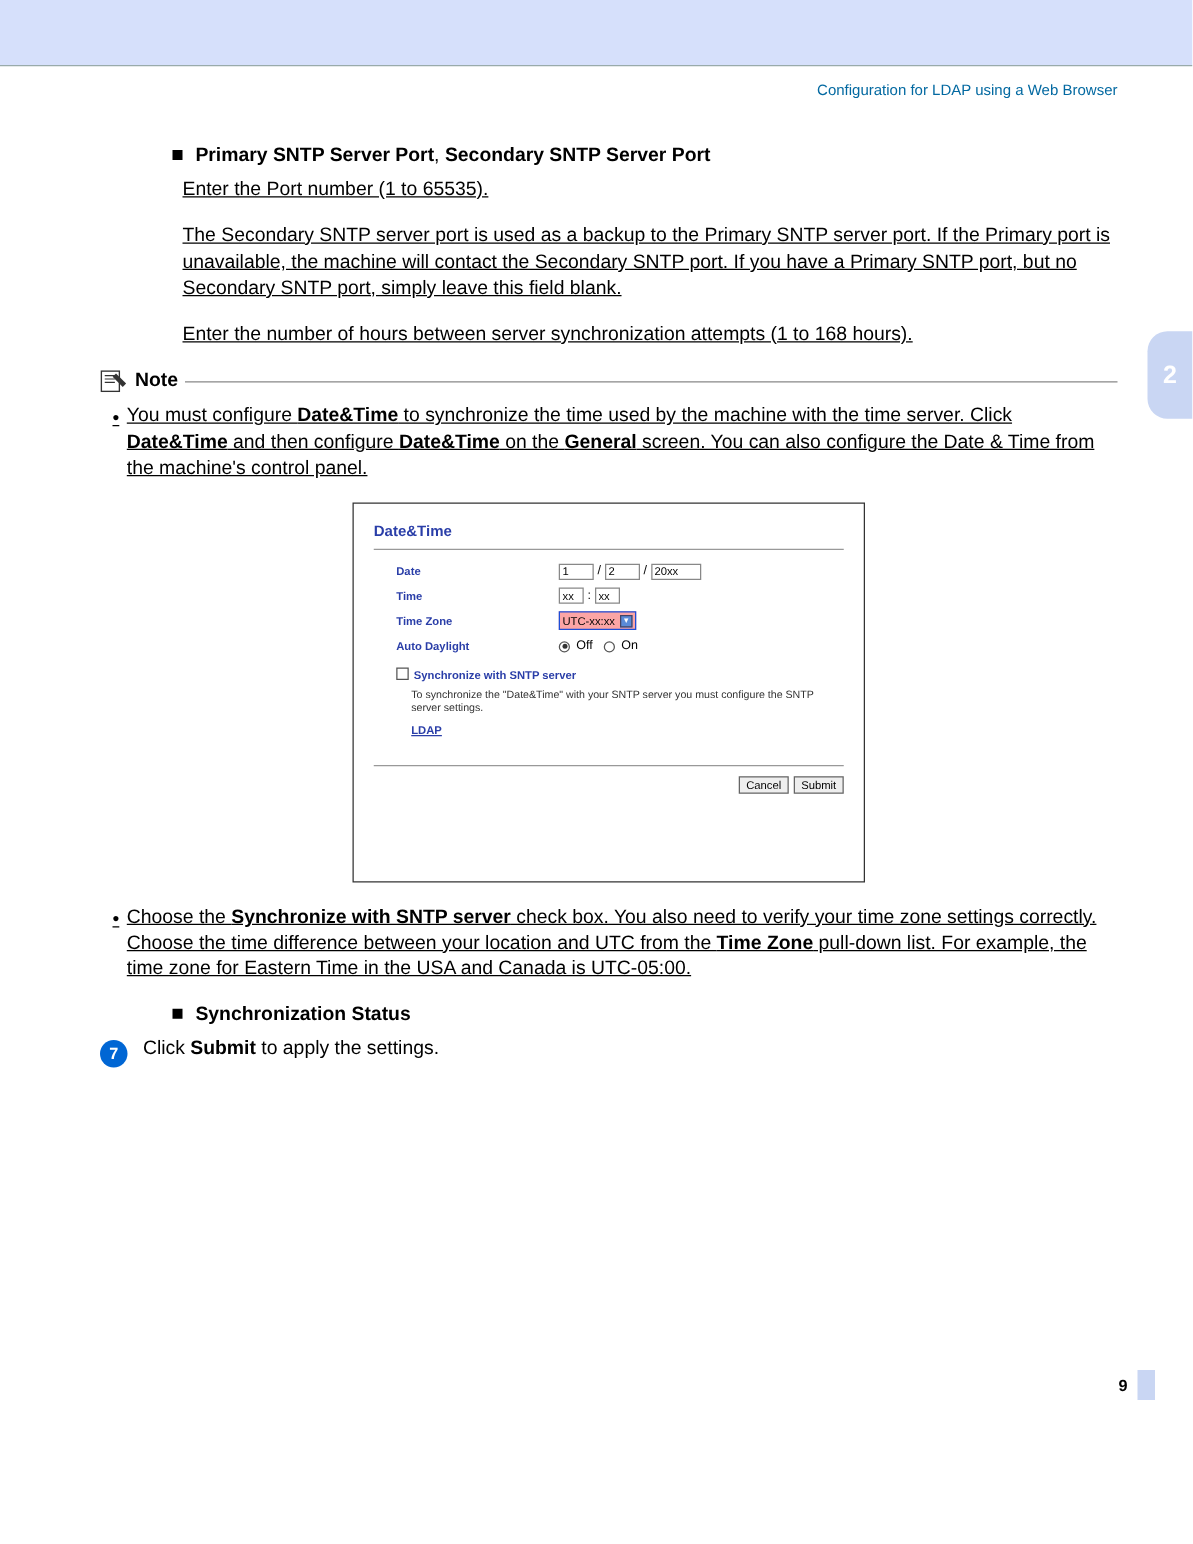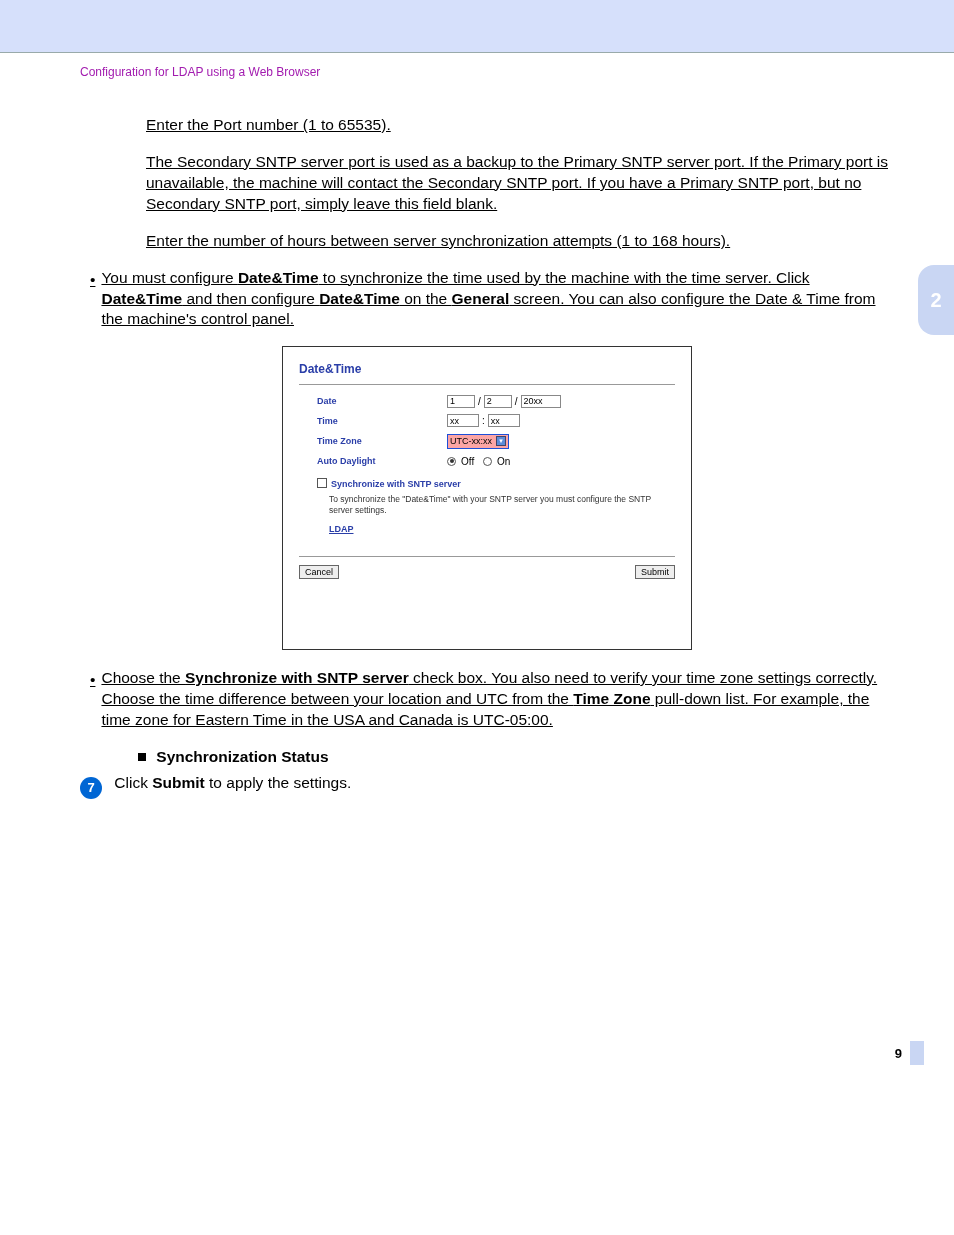--- a/index.html
+++ b/index.html
@@ -1,51 +1,51 @@
 <!DOCTYPE html>
 <html><head>
 <meta charset="utf-8">
 <style>
   * { box-sizing: border-box; margin: 0; padding: 0; }
   html, body { width: 954px; background: #fff; font-family: Arial, Helvetica, sans-serif; color: #000; }
   .top-band { height: 52px; background: #d6e0fb; }
   .hr-thin { border: none; border-top: 1px solid #9aa; margin: 0 0 10px 0; }
   .page { padding: 0 60px 0 80px; position: relative; }
-  .breadcrumb { font-size: 12px; color: #a21caf; margin: 12px 0 36px 0; }
+  .breadcrumb { font-size: 12px; color: #0369a1; margin: 12px 0 36px 0; text-align: right; }
   .content { font-size: 15.5px; line-height: 1.35; }
   .indent1 { margin-left: 58px; }
   .indent2 { margin-left: 66px; }
   .sq { display: inline-block; width: 8px; height: 8px; background: #000; margin-right: 6px; vertical-align: 1px; }
   .b { font-weight: bold; }
   .para { margin-top: 2px; margin-bottom: 16px; text-decoration: underline; }
   .heading-row { margin-bottom: 6px; }
   .note-row { display: flex; align-items: center; gap: 6px; margin: 8px 0 8px 0; }
   .note-icon { width: 22px; height: 18px; }
   .note-line { flex: 1; border-top: 1px solid #888; height: 0; margin-top: 2px; }
   .bullet-row { display: flex; gap: 6px; margin-left: 10px; }
   .bullet-dot { width: 6px; padding-top: 2px; }
   .screenshot-wrap { display: flex; justify-content: center; margin: 10px 0 18px 0; }
   .screenshot { width: 410px; border: 1px solid #333; background: #fff; padding: 14px 16px 70px 16px; font-size: 10px; position: relative; }
   .ss-title { color: #2a3ea8; font-weight: bold; font-size: 12px; margin-bottom: 6px; }
   .ss-hr { border: none; border-top: 1px solid #999; margin-bottom: 10px; }
   .ss-row { display: flex; align-items: center; margin: 6px 0 6px 18px; }
   .ss-label { width: 130px; color: #2a3ea8; font-weight: bold; font-size: 9px; }
   .ss-field { display: flex; align-items: center; gap: 3px; }
   .ss-input { border: 1px solid #888; height: 13px; font-size: 9px; padding: 0 2px; background: #fff; }
-  .w30 { width: 28px; } .w40 { width: 40px; } .w22 { width: 32px; }
+  .w30 { width: 28px; } .w40 { width: 40px; } .w22 { width: 20px; }
   .ss-select { border: 1px solid #1d4ed8; height: 15px; width: 62px; font-size: 9px; background: #fca5a5; display:flex; align-items:center; justify-content:space-between; padding:0 2px;}
   .ss-select .arrow{ width:10px;height:10px;background:#5a8bd8;border:1px solid #446;display:flex;align-items:center;justify-content:center;font-size:7px;color:#fff;}
   .ss-radio { width: 9px; height: 9px; border: 1px solid #555; border-radius: 50%; display:inline-flex; align-items:center; justify-content:center; margin-right:2px; vertical-align:-1px;}
   .ss-radio.checked::after{content:"";width:4px;height:4px;background:#333;border-radius:50%;}
   .ss-check { width: 10px; height: 10px; border: 1px solid #555; display:inline-block; margin-right:4px; vertical-align:-1px;}
   .ss-sync { margin: 10px 0 4px 18px; color:#2a3ea8; font-weight:bold; font-size:9px;}
   .ss-note { margin: 2px 0 6px 30px; font-size: 8.5px; color:#333; line-height:1.3;}
   .ss-link { margin-left: 30px; color:#2a3ea8; text-decoration: underline; font-weight:bold; font-size:9px;}
   .ss-footer-hr { border:none; border-top:1px solid #999; margin: 20px 0 8px 0;}
-  .ss-buttons { display:flex; justify-content:space-between; gap:4px; }
+  .ss-buttons { display:flex; justify-content:flex-end; gap:4px; }
   .ss-btn { border:1px solid #666; background:#eee; font-size:9px; padding:1px 5px; cursor:pointer;}
   .step-circle { width:22px;height:22px;border-radius:50%;background:#0066d4;color:#fff;display:inline-flex;align-items:center;justify-content:center;font-weight:bold;font-size:13px;vertical-align:-4px;margin-right:8px;}
   .side-tab { position:absolute; right:0; top:200px; width:36px; height:70px; background:#c9d6f3; border-radius:16px 0 0 16px; display:flex; align-items:center; justify-content:center; color:#fff; font-weight:bold; font-size:20px;}
   .page-num-box { position:absolute; right:30px; bottom:14px; display:flex; align-items:center; gap:8px;}
   .page-num { font-weight:bold; font-size:13px;}
   .page-block { width:14px; height:24px; background:#c9d6f3; }
   .footer-space { height: 280px; }
 </style>
 </head>
 <body>
@@ -56,25 +56,40 @@
 <div class="page">
 
   <div class="side-tab">
       <span>2</span>
     </div>
 
   <div class="breadcrumb">Configuration for LDAP using a Web Browser</div>
 
   <div class="content">
 
+    <div class="indent1 heading-row">
+      <span class="sq"></span>
+      <span class="b">Primary SNTP Server Port</span><span>, </span><span class="b">Secondary SNTP Server Port</span>
+    </div>
     <div class="indent2 para">Enter the Port number (1 to 65535).</div>
     <div class="indent2 para">The Secondary SNTP server port is used as a backup to the Primary SNTP server port. If the Primary port is unavailable, the machine will contact the Secondary SNTP port. If you have a Primary SNTP port, but no Secondary SNTP port, simply leave this field blank.</div>
 
     <div class="indent2 para">Enter the number of hours between server synchronization attempts (1 to 168 hours).</div>
 
+    <div class="note-row">
+      <svg class="note-icon" viewBox="0 0 24 20">
+        <rect x="1" y="1" width="16" height="18" fill="none" stroke="#333" stroke-width="1.2"></rect>
+        <line x1="4" y1="5" x2="13" y2="5" stroke="#333" stroke-width="1"></line>
+        <line x1="4" y1="8" x2="13" y2="8" stroke="#333" stroke-width="1"></line>
+        <line x1="4" y1="11" x2="13" y2="11" stroke="#333" stroke-width="1"></line>
+        <path d="M14 3 L23 12 L20 15 L11 6 Z" fill="#333"></path>
+      </svg>
+      <span class="b">Note</span>
+      <div class="note-line"></div>
+    </div>
 
     <div class="bullet-row para">
       <div class="bullet-dot">•</div>
       <div>
         <span>You must configure </span><span class="b">Date&amp;Time</span><span> to synchronize the time used by the machine with the  time server. Click </span><span class="b">Date&amp;Time</span><span> and then configure </span><span class="b">Date&amp;Time</span><span> on the </span><span class="b">General</span><span> screen. You can also configure the Date &amp; Time from the machine's control panel.</span>
       </div>
     </div>
 
     <div class="screenshot-wrap">
       <div class="screenshot">

